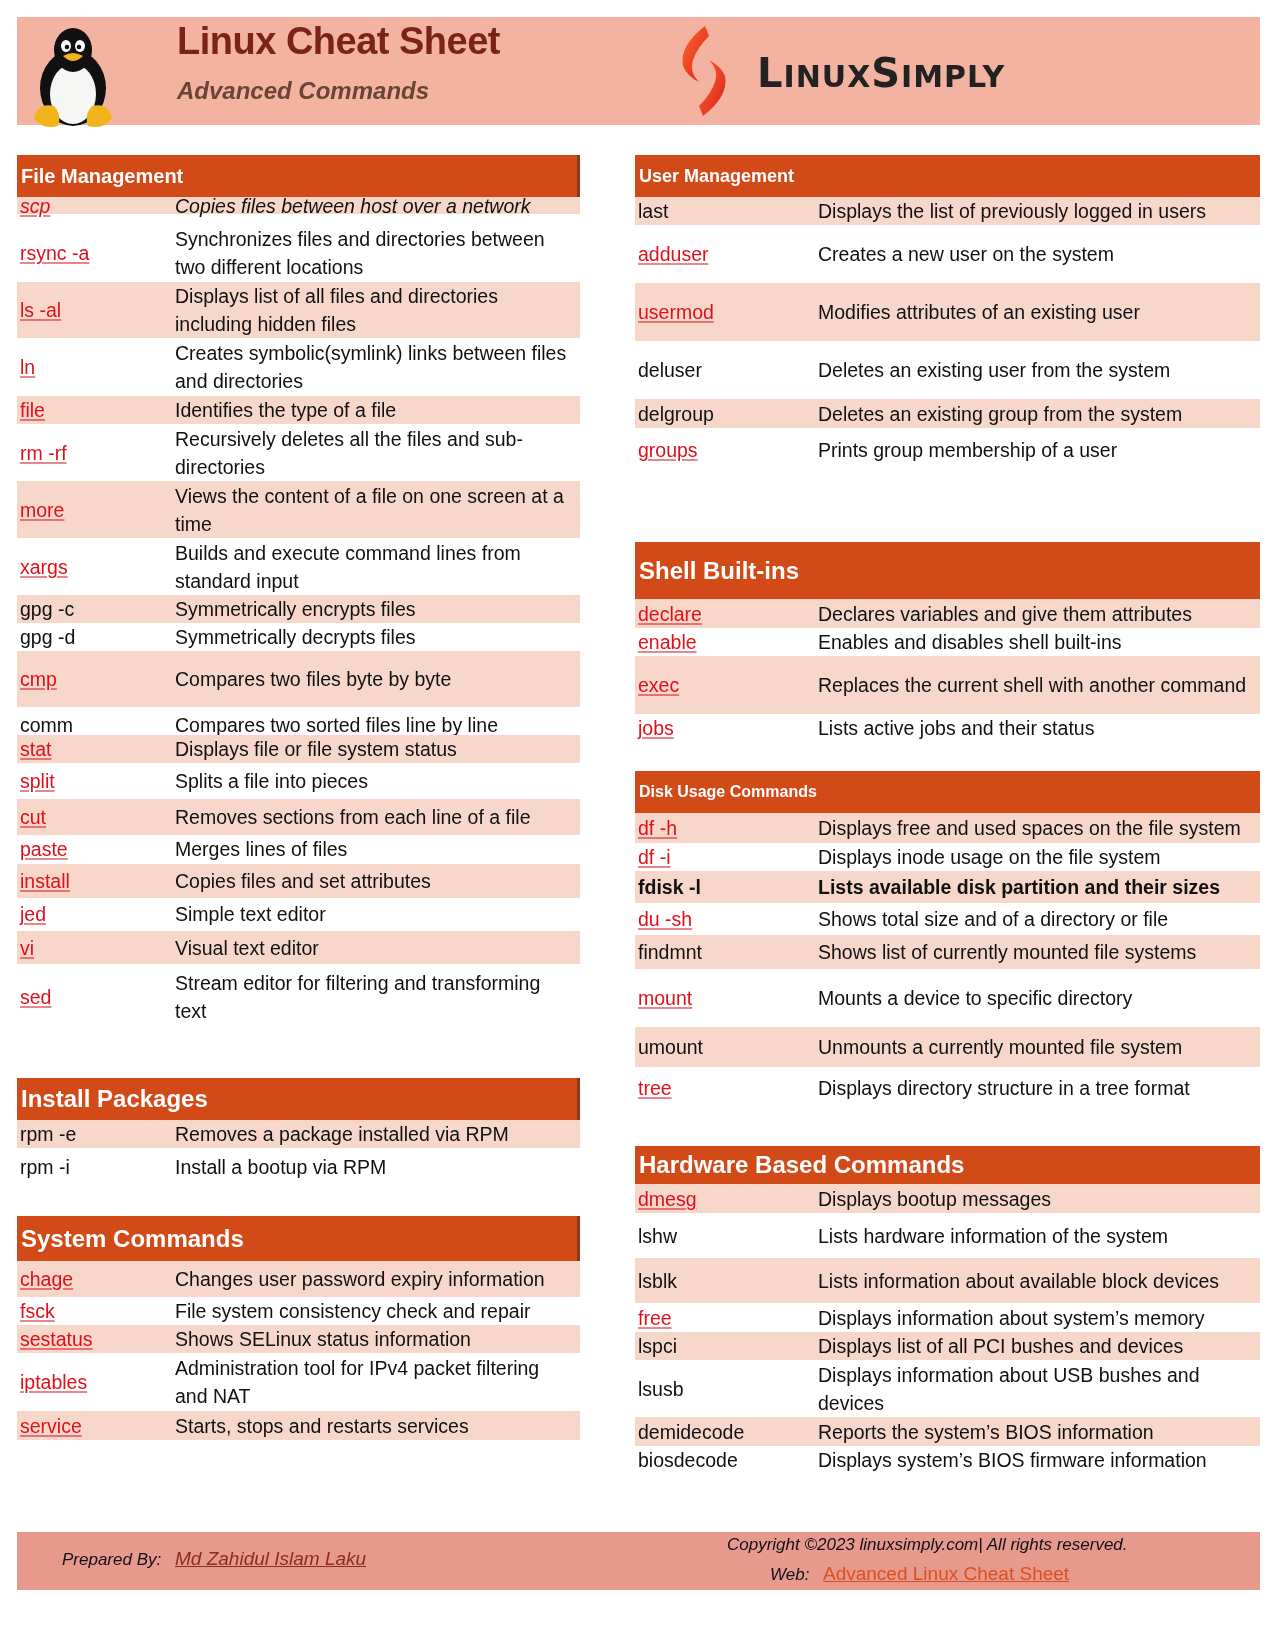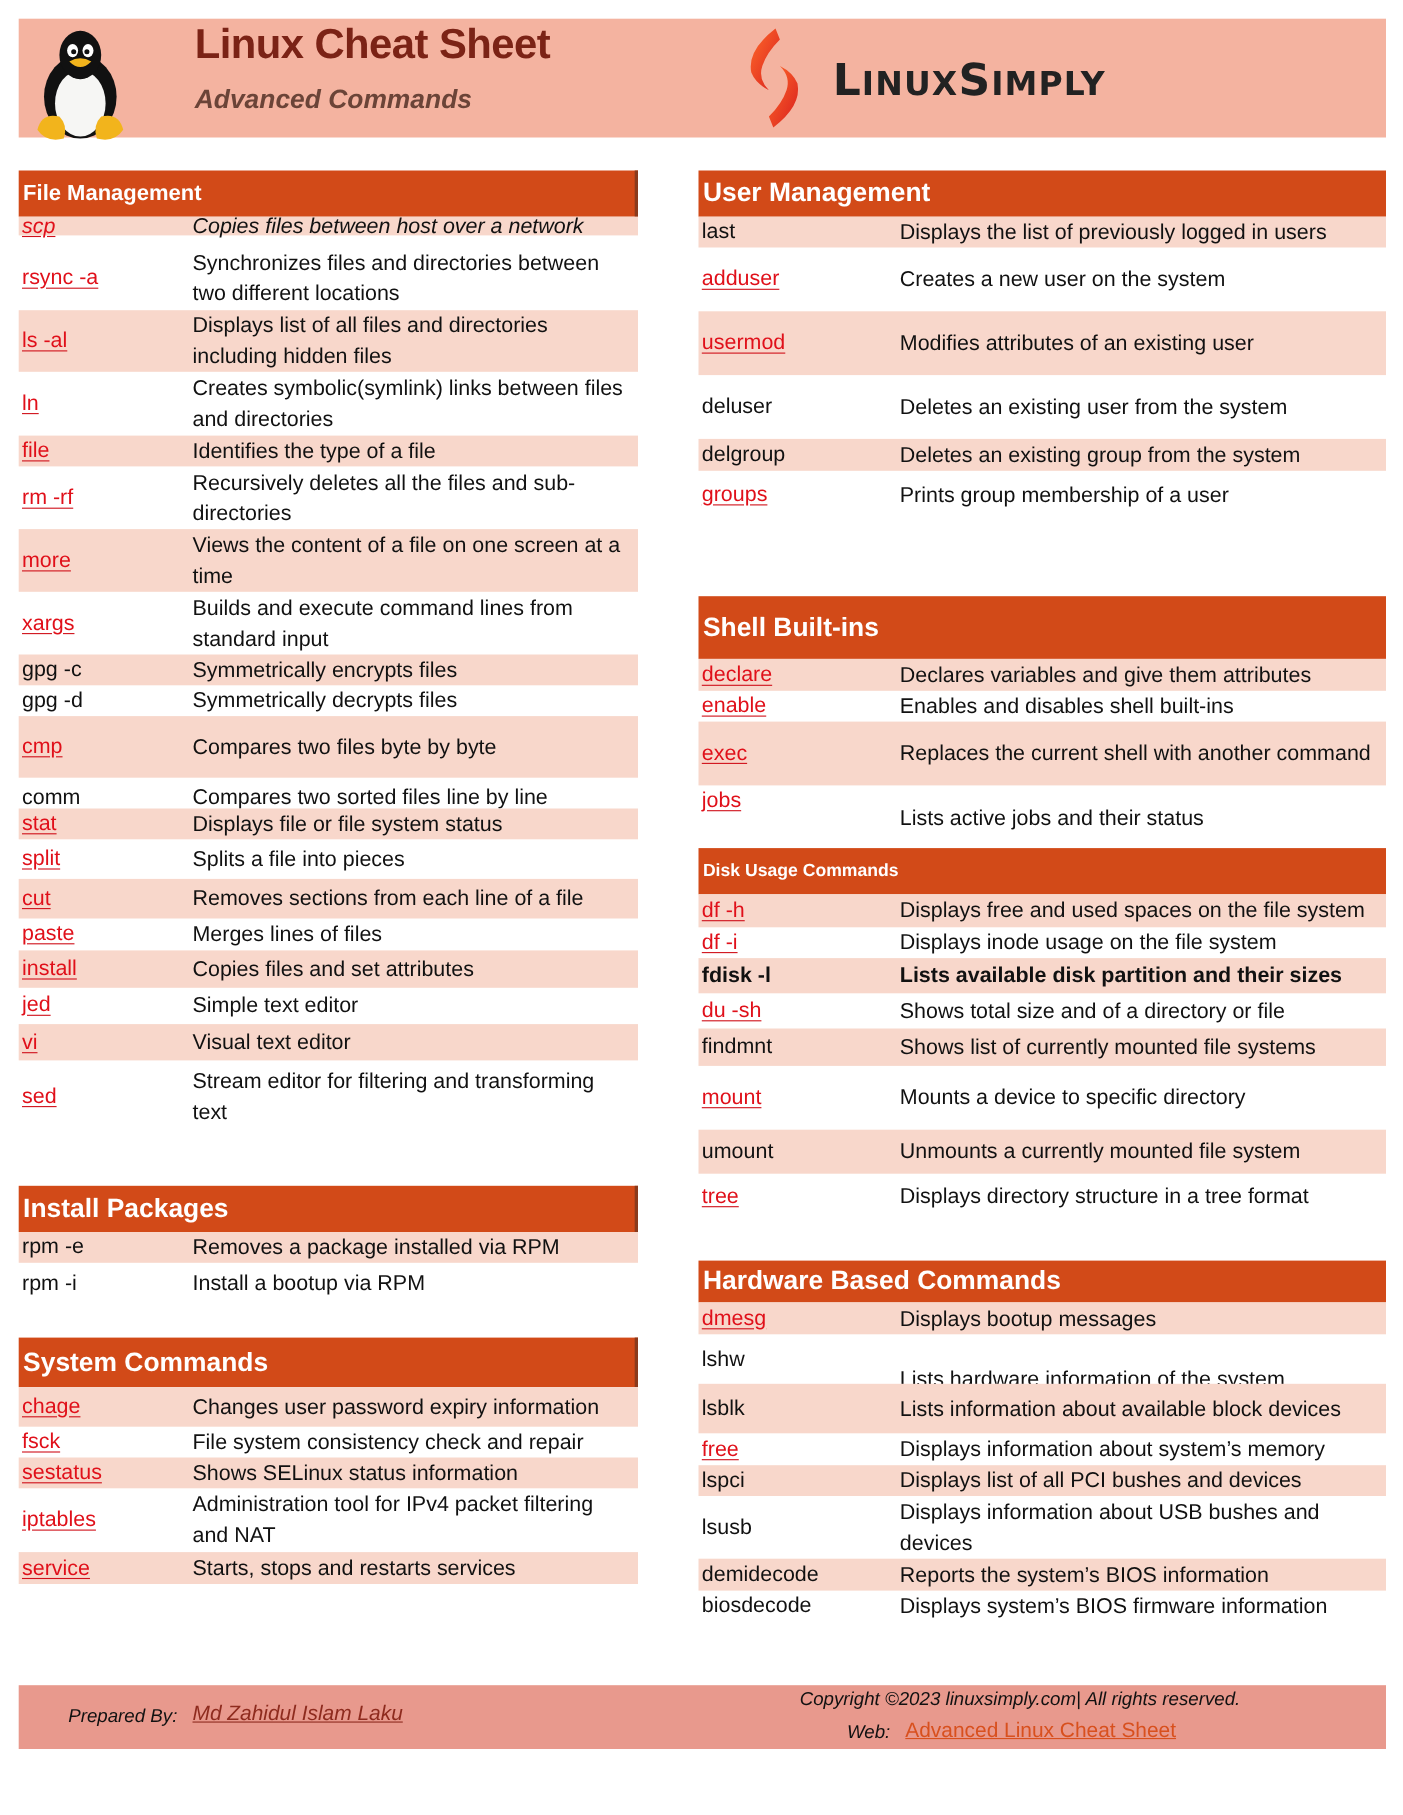--- a/index.html
+++ b/index.html
@@ -75,21 +75,21 @@
     </div>
 </div>
 
 <div class="section" style="left:17px; top:1216px; width:563px;">
   <div class="sec-head" style="top:0; height:45px; font-size:24px;">
       <span>System Commands</span>
     </div>
 </div>
 
 <div class="section" style="left:635px; top:155px; width:625px;">
-  <div class="sec-head" style="top:0; height:42px; font-size:24px; border-right:none;">
+  <div class="sec-head" style="top:0; height:42px; font-size:18px; border-right:none;">
       <span>User Management</span>
     </div>
 </div>
 <div class="section" style="left:635px; top:542px; width:625px;">
   <div class="sec-head" style="top:0; height:57px; font-size:24px; border-right:none;">
       <span>Shell Built-ins</span>
     </div>
 </div>
 <div class="section" style="left:635px; top:771px; width:625px;">
   <div class="sec-head" style="top:0; height:42px; font-size:16px; border-right:none;">
@@ -242,21 +242,21 @@
     <div class="row" style="left: 635px; top: 628px; width: 625px; height: 28px;">
       <span class="cmd link" style="top: 50%; transform: translateY(-50%);">enable</span>
       <span class="desc" style="left: 183px; width: 438px; top: 50%; transform: translateY(-50%);">Enables and disables shell built-ins</span>
     </div>
     <div class="row shade" style="left: 635px; top: 656px; width: 625px; height: 58px;">
       <span class="cmd link" style="top: 50%; transform: translateY(-50%);">exec</span>
       <span class="desc" style="left: 183px; width: 438px; top: 50%; transform: translateY(-50%);">Replaces the current shell with another command</span>
     </div>
     <div class="row" style="left: 635px; top: 714px; width: 625px; height: 28px;">
       <span class="cmd link" style="top: 50%; transform: translateY(-50%);">jobs</span>
-      <span class="desc" style="left: 183px; width: 438px; top: 50%; transform: translateY(-50%); margin-top: 16px;">Lists active jobs and their status</span>
+      <span class="desc" style="left: 183px; width: 438px; top: 50%; transform: translateY(-50%);">Lists active jobs and their status</span>
     </div>
     <div class="row shade" style="left: 635px; top: 813px; width: 625px; height: 30px;">
       <span class="cmd link" style="top: 50%; transform: translateY(-50%);">df -h</span>
       <span class="desc" style="left: 183px; width: 438px; top: 50%; transform: translateY(-50%);">Displays free and used spaces on the file system</span>
     </div>
     <div class="row" style="left: 635px; top: 843px; width: 625px; height: 28px;">
       <span class="cmd link" style="top: 50%; transform: translateY(-50%);">df -i</span>
       <span class="desc" style="left: 183px; width: 438px; top: 50%; transform: translateY(-50%);">Displays inode usage on the file system</span>
     </div>
     <div class="row shade" style="left: 635px; top: 871px; width: 625px; height: 32px; font-weight: bold;">
@@ -282,21 +282,21 @@
     <div class="row" style="left: 635px; top: 1067px; width: 625px; height: 42px;">
       <span class="cmd link" style="top: 50%; transform: translateY(-50%);">tree</span>
       <span class="desc" style="left: 183px; width: 438px; top: 50%; transform: translateY(-50%);">Displays directory structure in a tree format</span>
     </div>
     <div class="row shade" style="left: 635px; top: 1184px; width: 625px; height: 29px;">
       <span class="cmd link" style="top: 50%; transform: translateY(-50%);">dmesg</span>
       <span class="desc" style="left: 183px; width: 438px; top: 50%; transform: translateY(-50%);">Displays bootup messages</span>
     </div>
     <div class="row" style="left: 635px; top: 1213px; width: 625px; height: 45px;">
       <span class="cmd plain" style="top: 50%; transform: translateY(-50%);">lshw</span>
-      <span class="desc" style="left: 183px; width: 438px; top: 50%; transform: translateY(-50%); margin-top: 18px;">Lists hardware information of the system</span>
+      <span class="desc" style="left: 183px; width: 438px; top: 50%; transform: translateY(-50%);">Lists hardware information of the system</span>
     </div>
     <div class="row shade" style="left: 635px; top: 1258px; width: 625px; height: 45px;">
       <span class="cmd plain" style="top: 50%; transform: translateY(-50%);">lsblk</span>
       <span class="desc" style="left: 183px; width: 438px; top: 50%; transform: translateY(-50%);">Lists information about available block devices</span>
     </div>
     <div class="row" style="left: 635px; top: 1303px; width: 625px; height: 29px;">
       <span class="cmd link" style="top: 50%; transform: translateY(-50%);">free</span>
       <span class="desc" style="left: 183px; width: 438px; top: 50%; transform: translateY(-50%);">Displays information about system’s memory</span>
     </div>
     <div class="row shade" style="left: 635px; top: 1332px; width: 625px; height: 28px;">

